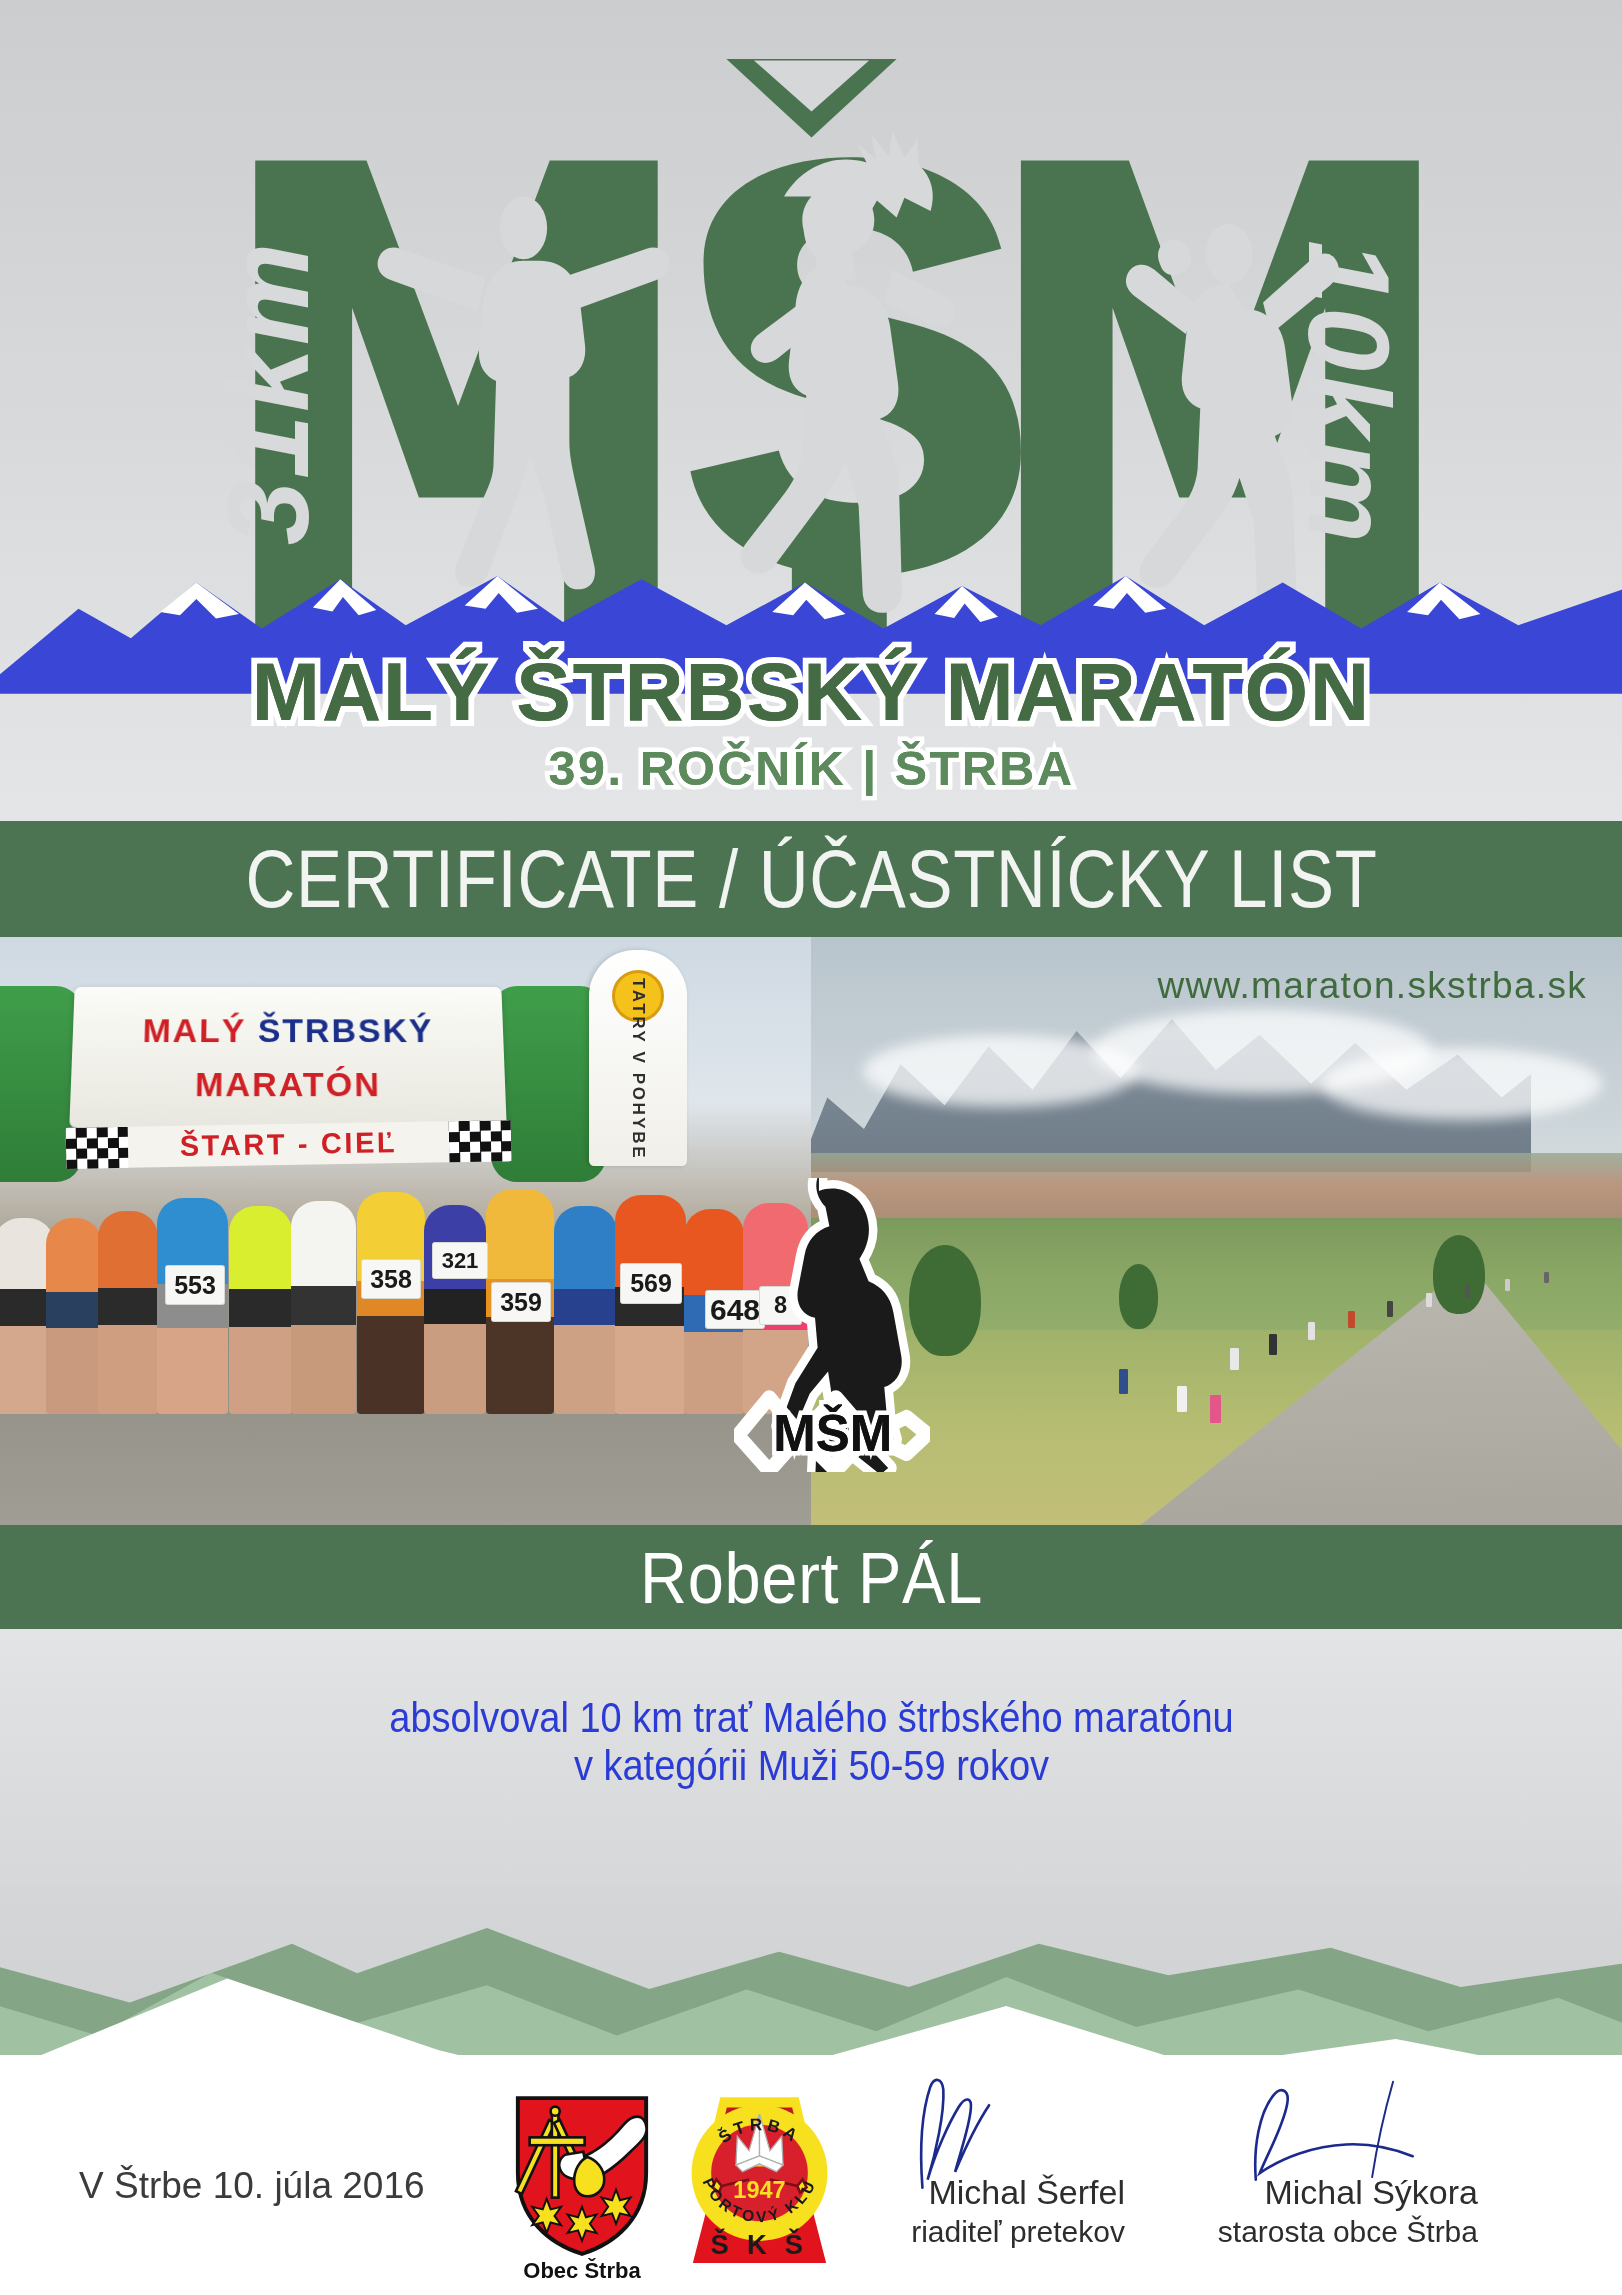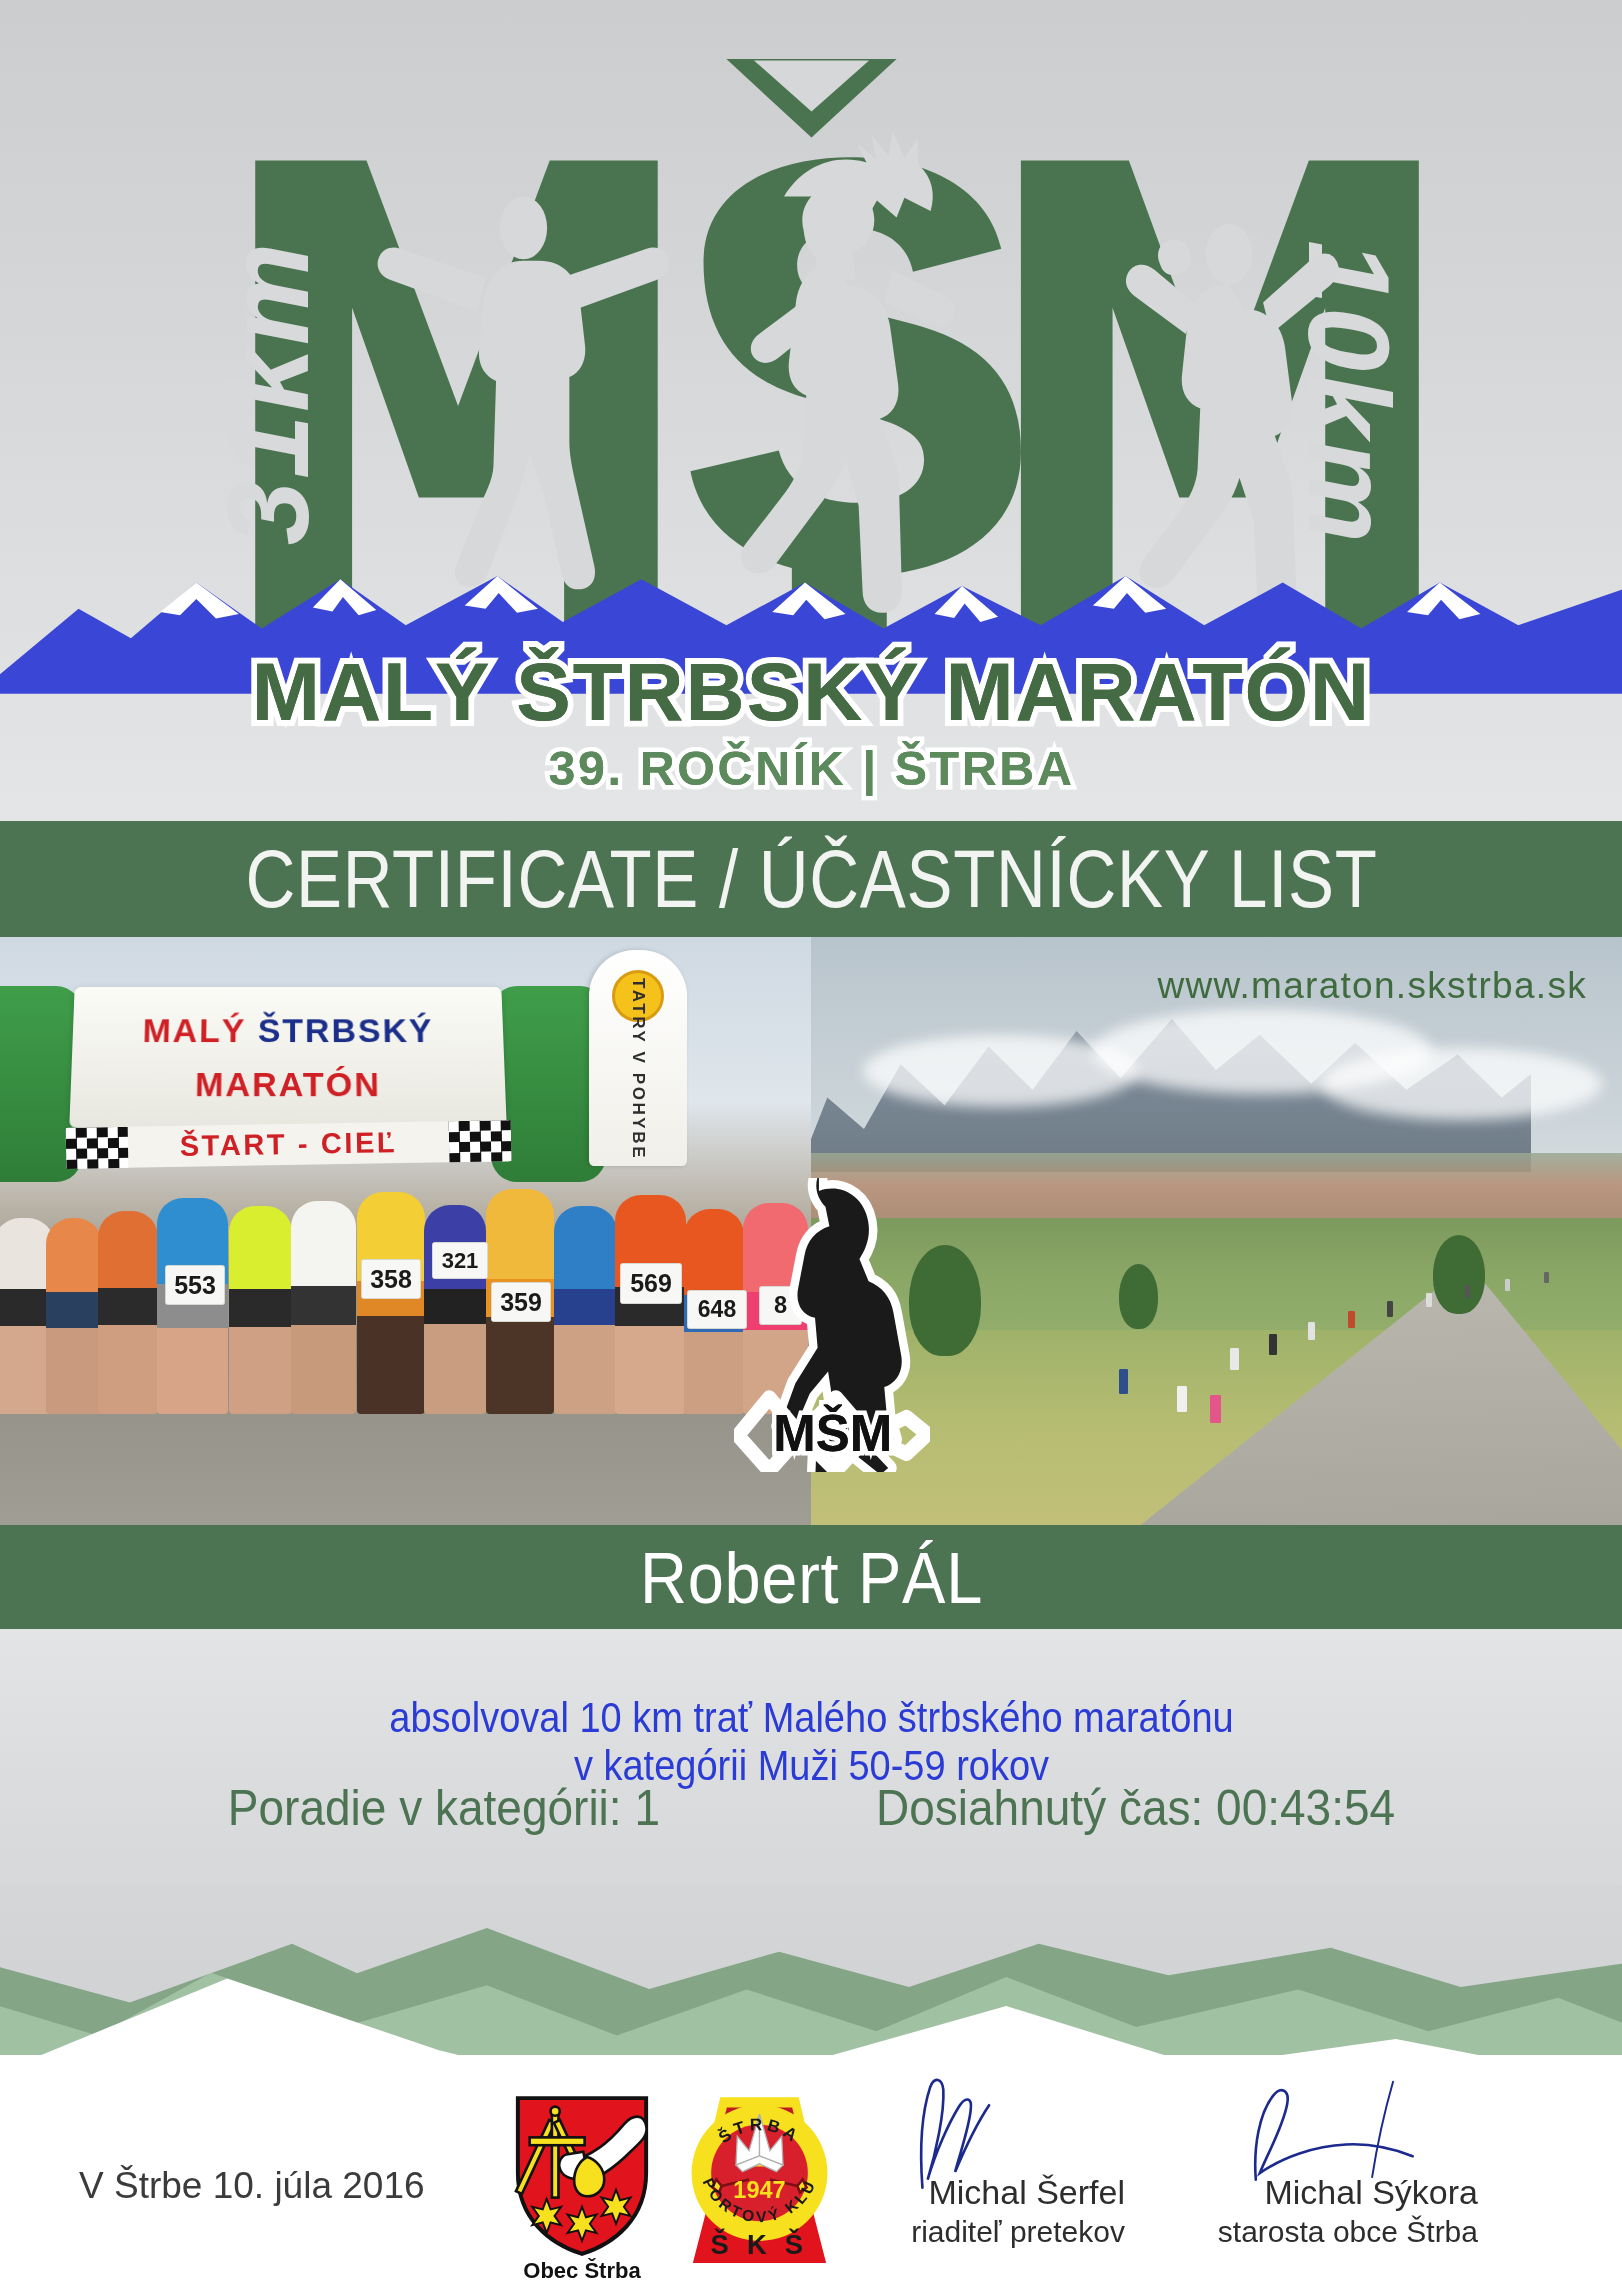--- a/index.html
+++ b/index.html
@@ -330,21 +330,21 @@
         <div class="runner" style="left:554px;width:63px;height:208px;background:linear-gradient(180deg,#2f7fc6 0 40%,#27418f 40% 57%,#cda183 57% 100%);"></div>
         <div class="runner" style="left:615px;width:71px;height:219px;background:linear-gradient(180deg,#e8571f 0 42%,#2a2a2a 42% 60%,#d6a98c 60% 100%);"></div>
         <div class="runner" style="left:684px;width:60px;height:205px;background:linear-gradient(180deg,#e8571f 0 42%,#2f6bb5 42% 60%,#cc9f82 60% 100%);"></div>
         <div class="runner" style="left:743px;width:65px;height:211px;background:linear-gradient(180deg,#f06a6f 0 42%,#ef3f70 42% 60%,#d3a588 60% 100%);"></div>
 
         <div class="bib" style="left:165px;bottom:109px;width:58px;height:38px;font-size:25px;">553</div>
         <div class="bib" style="left:361px;bottom:115px;width:58px;height:38px;font-size:25px;">358</div>
         <div class="bib" style="left:432px;bottom:135px;width:54px;height:35px;font-size:22px;">321</div>
         <div class="bib" style="left:491px;bottom:92px;width:58px;height:38px;font-size:25px;">359</div>
         <div class="bib" style="left:620px;bottom:110px;width:60px;height:39px;font-size:25px;">569</div>
-        <div class="bib" style="left:687px;bottom:85px;width:58px;height:37px;font-size:23px;">648</div>
+        <div class="bib" style="left:705px;bottom:85px;width:58px;height:37px;font-size:30px;">648</div>
         <div class="bib" style="left:759px;bottom:89px;width:41px;height:37px;font-size:23.6px;">8</div>
       </div>
     </div>
 
     <div class="photo photo-right">
       <div class="pr-sky"></div>
       <div class="pr-mtn"></div>
       <div class="pr-cloud" style="left:52px;top:98px;width:275px;height:72px;"></div>
       <div class="pr-cloud" style="left:281px;top:72px;width:340px;height:85px;"></div>
       <div class="pr-cloud" style="left:510px;top:111px;width:281px;height:72px;"></div>
@@ -387,24 +387,20 @@
   </svg>
 
   <div class="name-band">
     <div class="n">Robert PÁL</div>
   </div>
 
   <div class="body-area">
     <div class="desc">
       <div>absolvoval 10 km trať Malého štrbského maratónu</div>
       <div>v kategórii Muži 50-59 rokov</div>
-    </div>
-    <div class="result-row">
-      <span>Poradie v kategórii: 1</span>
-      <span>Dosiahnutý čas: 00:43:54</span>
     </div>
   </div>
 
   <div class="mtn-decor">
     <div class="mtn-bg"></div>
     <div class="mtn-dark"></div>
     <div class="mtn-light"></div>
     <div class="mtn-white"></div>
     <div class="footer-white"></div>
   </div>

